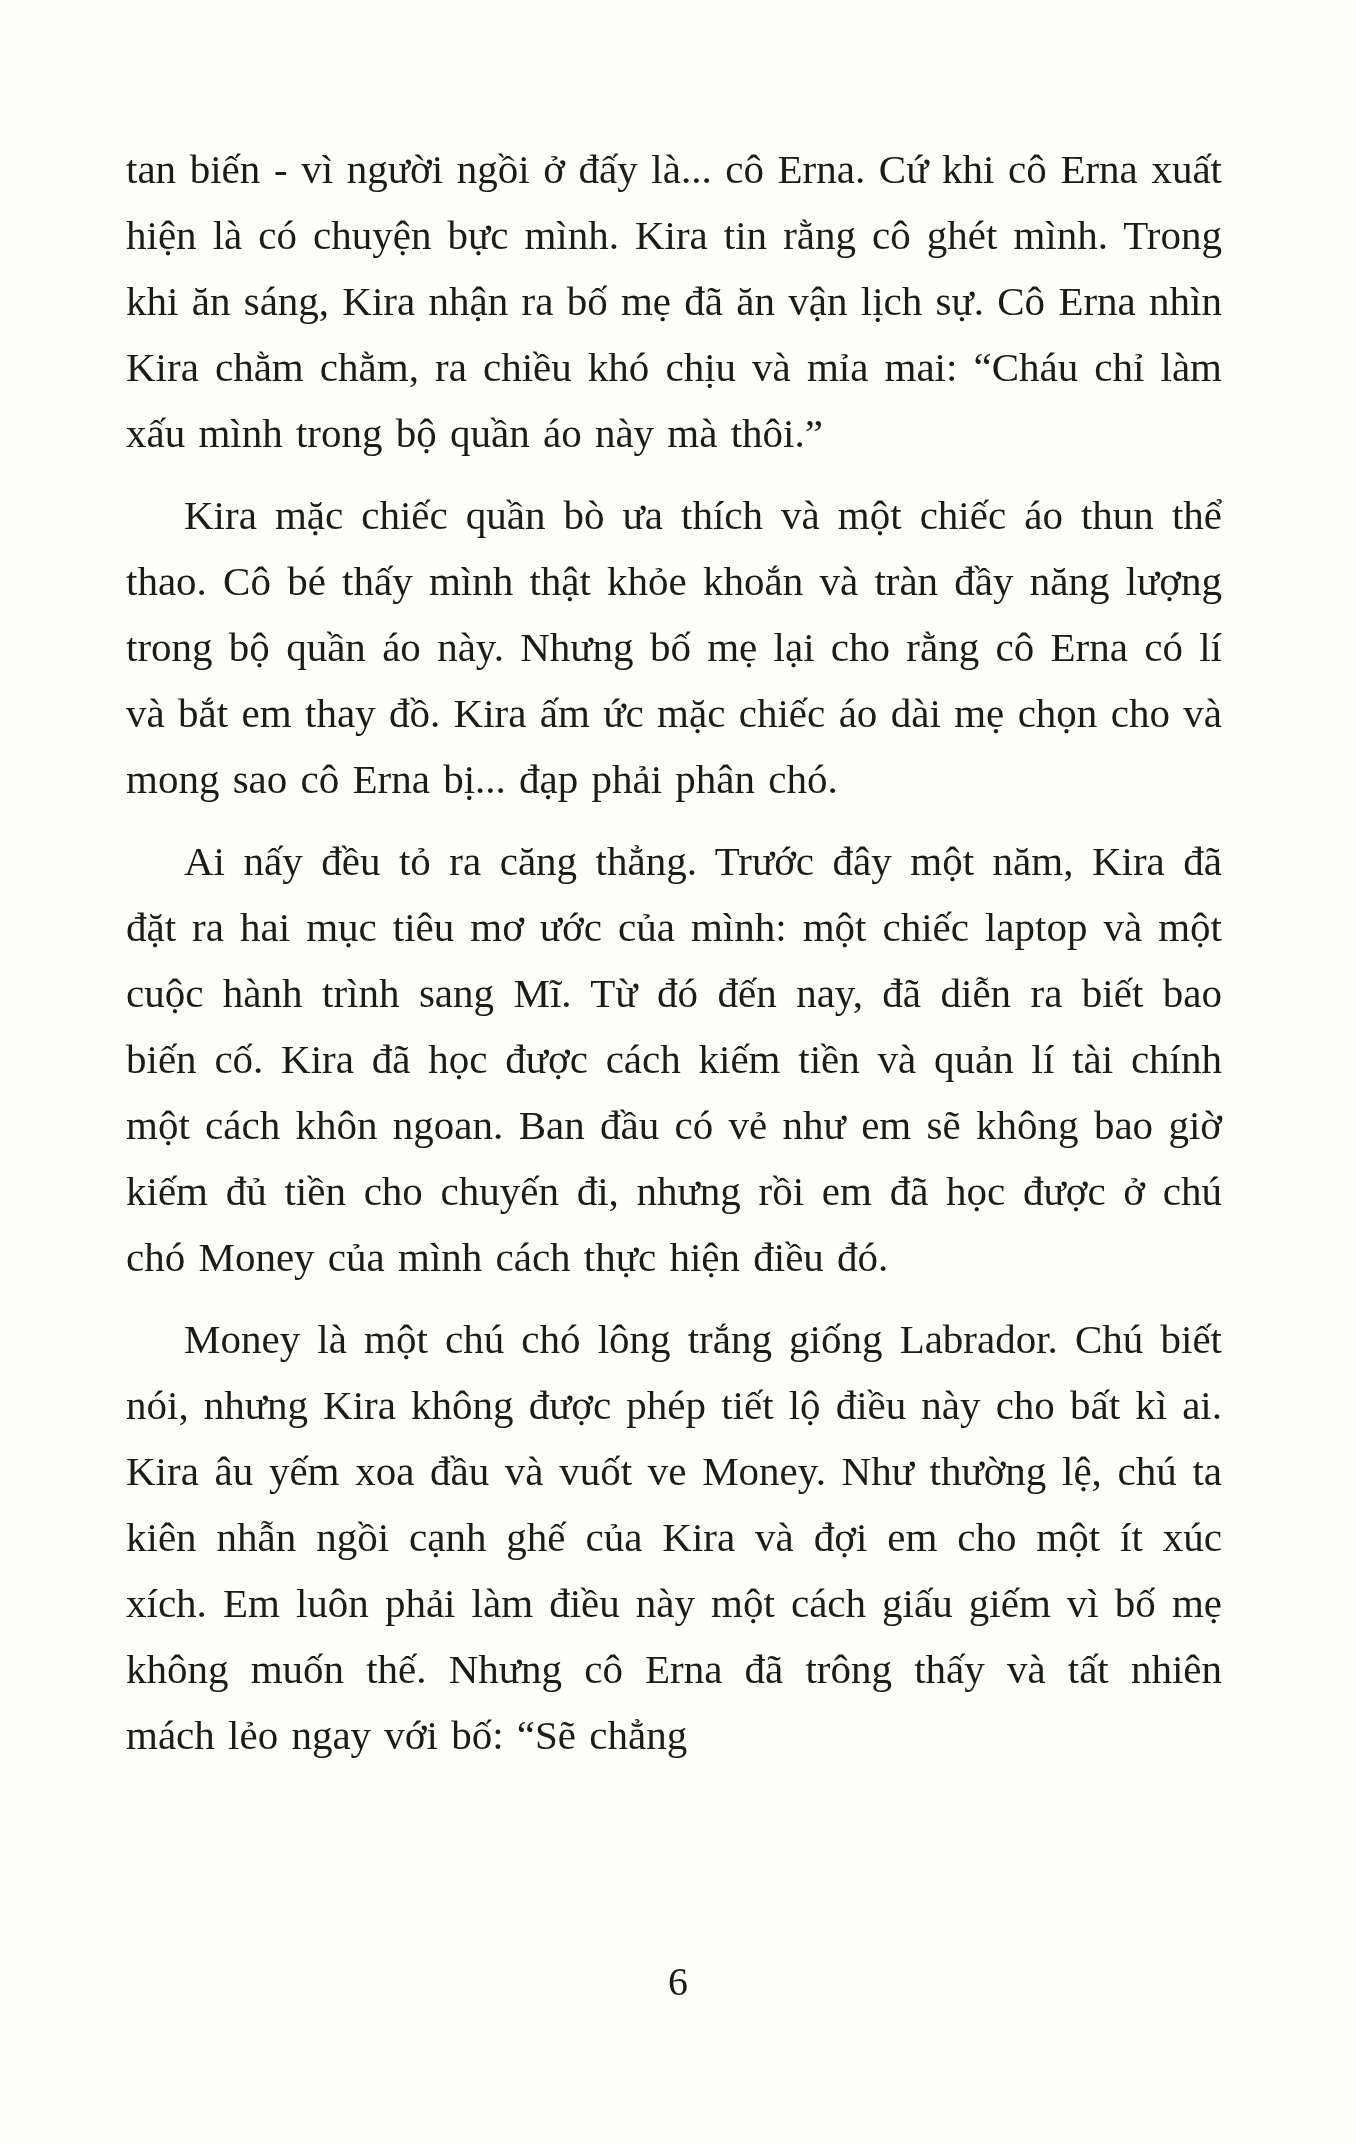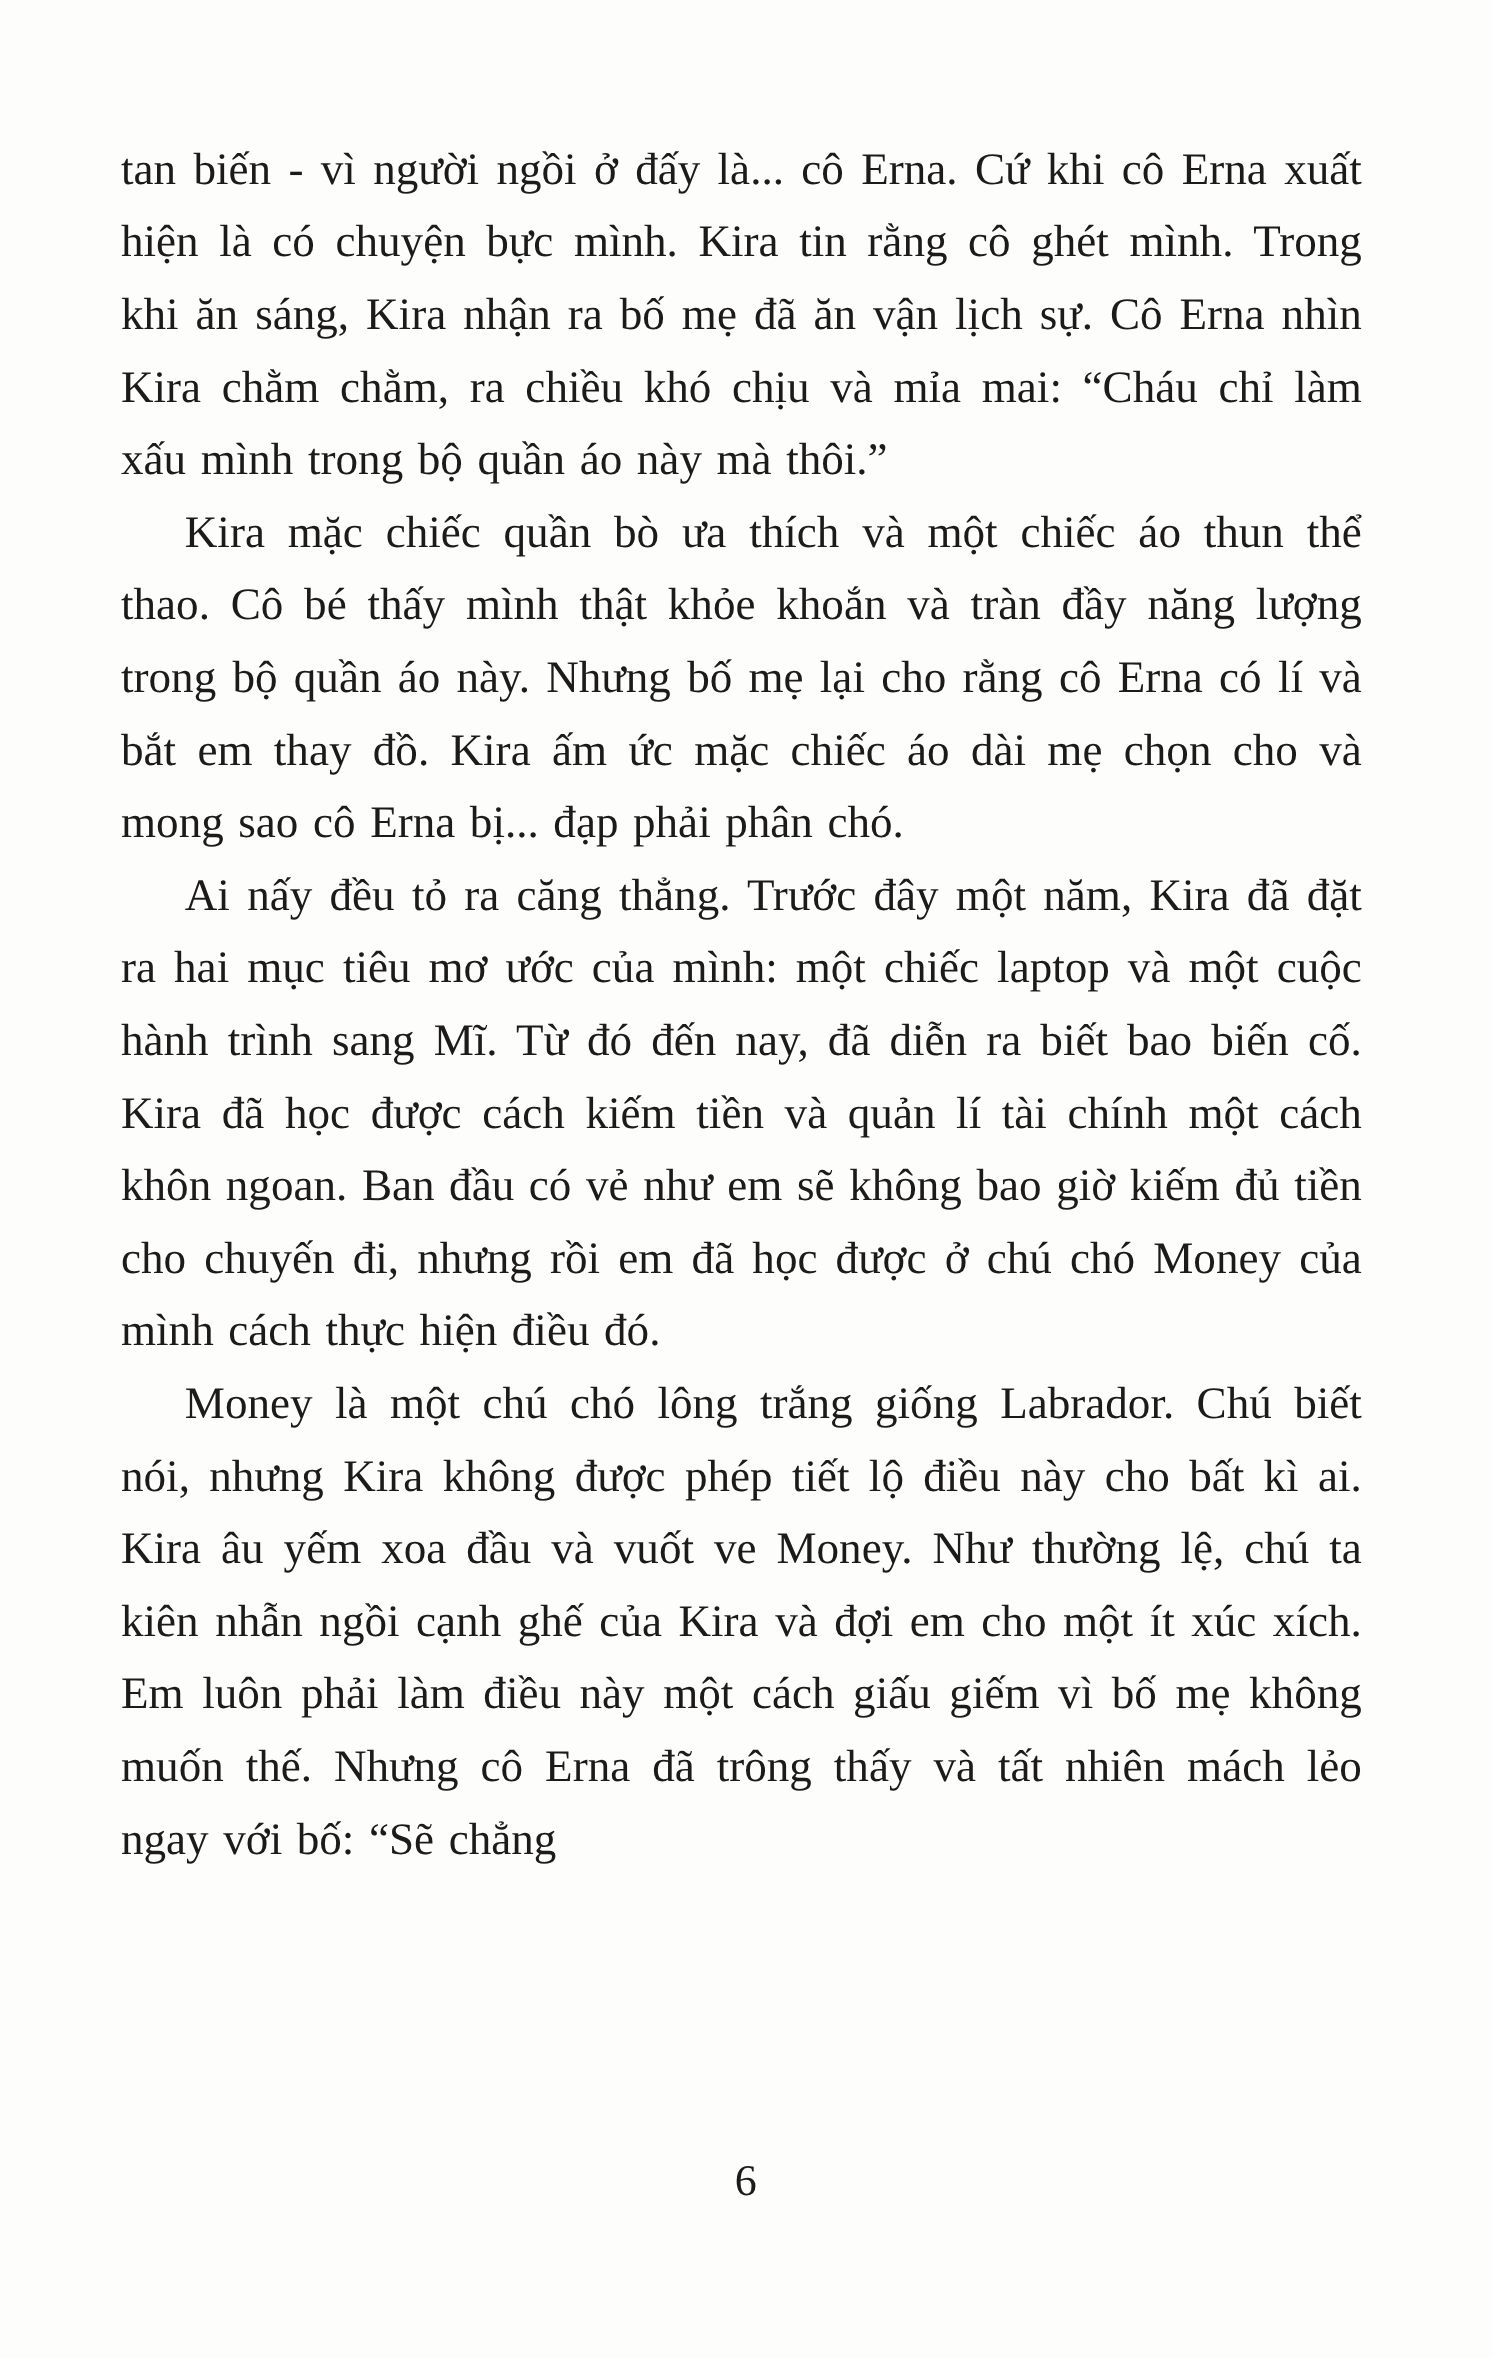--- a/index.html
+++ b/index.html
@@ -12,21 +12,21 @@
     color: #1d1b19;
     position: relative;
     overflow: hidden;
   }
   .page {
     position: absolute;
     inset: 0;
     padding: 120px 118px 0 110px;
   }
   .body-text p {
-    margin: 0;
+    margin: 16px;
     font-size: 41px;
     line-height: 66px;
     text-align: justify;
     word-spacing: 3px;
   }
   .body-text p.indent {
     text-indent: 58px;
   }
   .page-number {
     position: absolute;

